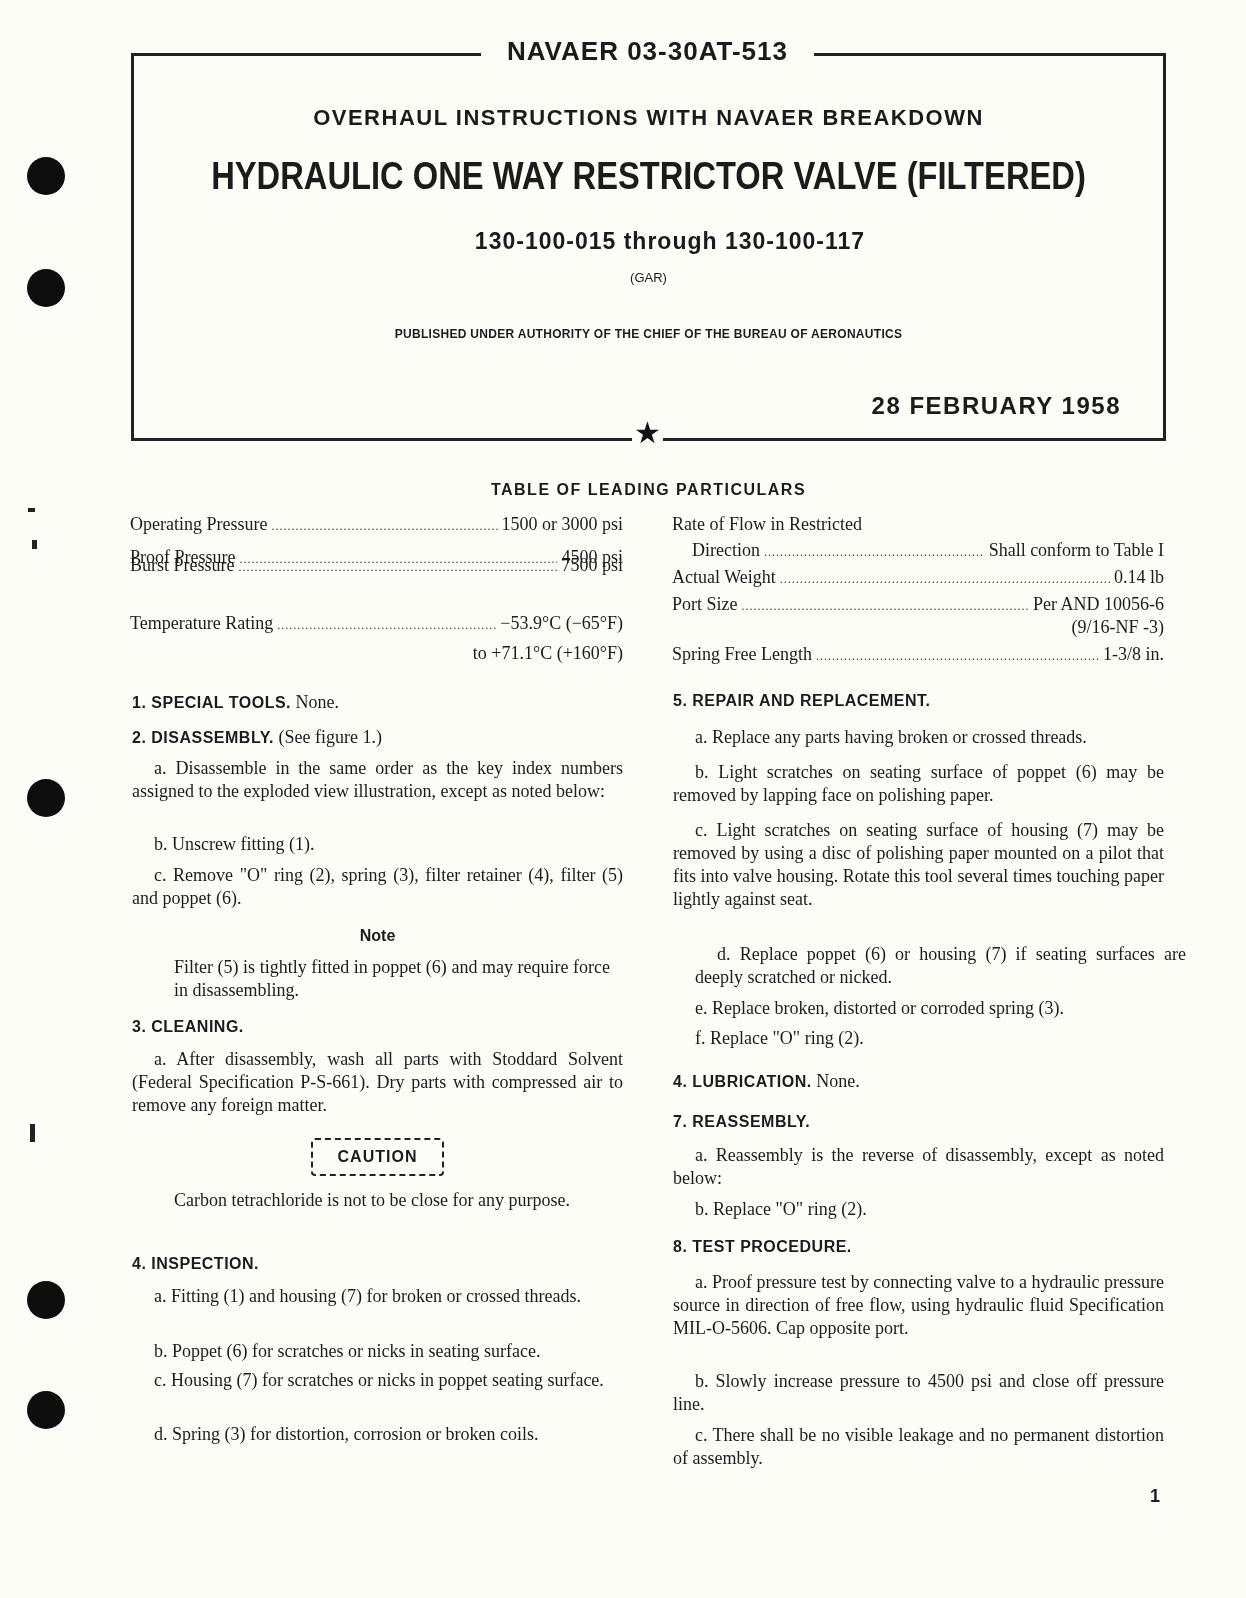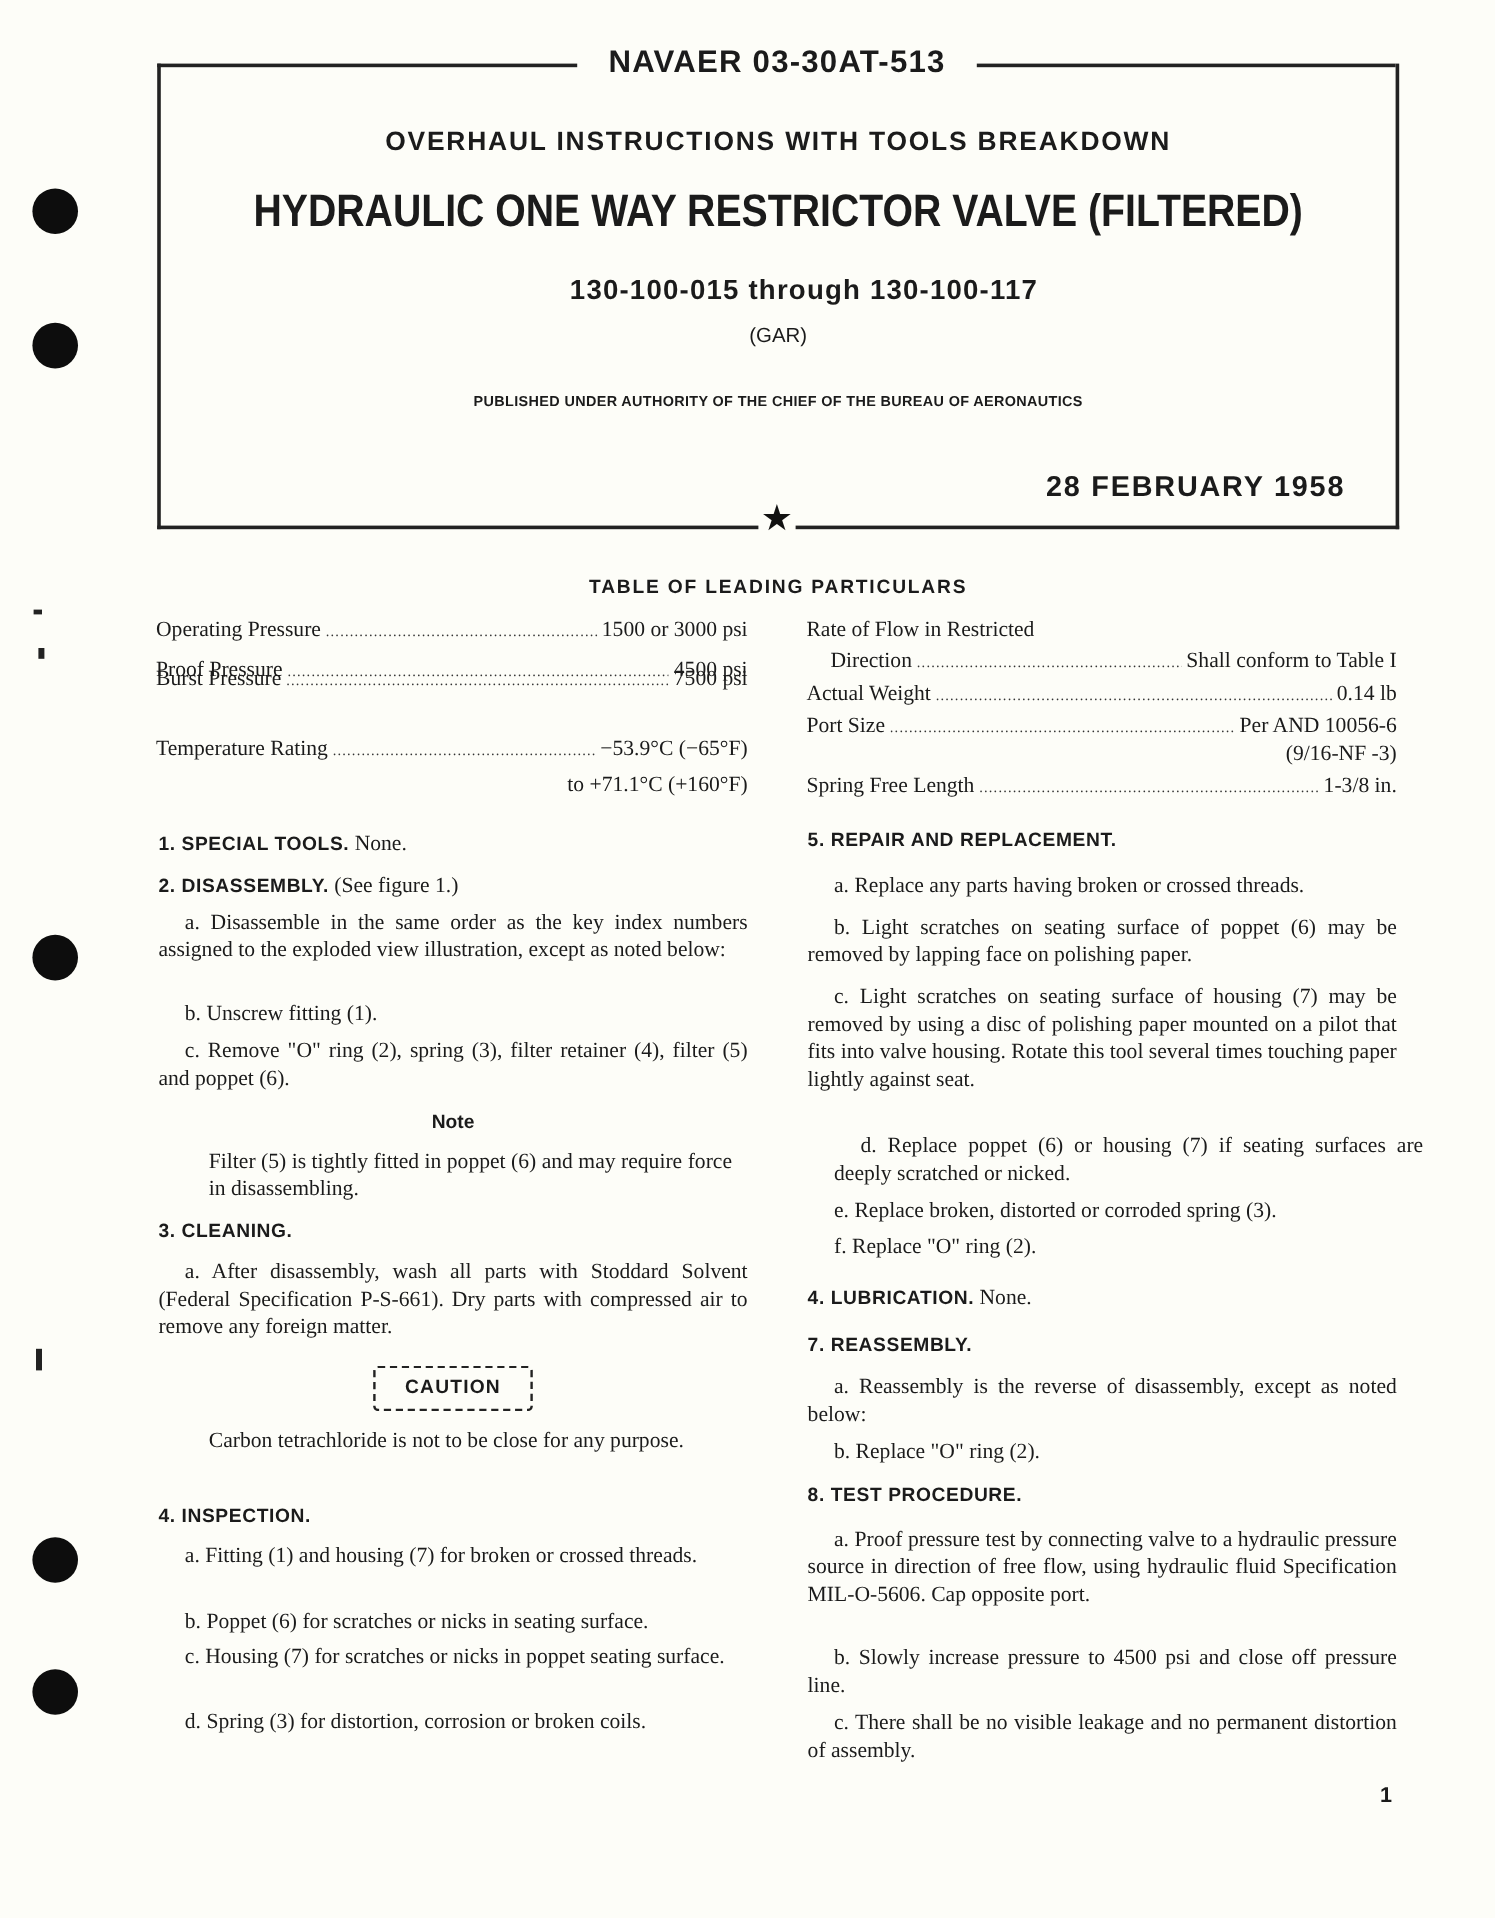--- a/index.html
+++ b/index.html
@@ -26,21 +26,21 @@
     .title {
       position: absolute; left: 134px; top: 155px; width: 1029px; text-align: center;
       font-family: "Liberation Sans", sans-serif; font-weight: bold; font-size: 38px; transform: scaleX(0.86); transform-origin: center;
     }
     .partnums {
       position: absolute; left: 134px; top: 228px; width: 1072px; text-align: center;
       font-family: "Liberation Sans", sans-serif; font-weight: bold; font-size: 23px; letter-spacing: 1px;
     }
     .mfr {
       position: absolute; left: 134px; top: 270px; width: 1029px; text-align: center;
-      font-family: "Liberation Sans", sans-serif; font-size: 17px;
+      font-family: "Liberation Sans", sans-serif; font-size: 13px;
     }
     .authority {
       position: absolute; left: 134px; top: 327px; width: 1029px; text-align: center;
       font-family: "Liberation Sans", sans-serif; font-weight: bold; font-size: 12px; letter-spacing: 0.3px;
     }
     .date {
       position: absolute; right: 125px; top: 392px;
       font-family: "Liberation Sans", sans-serif; font-weight: bold; font-size: 24px; letter-spacing: 1.5px;
     }
     .star { position: absolute; left: 632px; top: 418px; font-size: 30px; line-height: 30px; color: #111; background: #fdfdf8; padding: 0 2px; }
@@ -78,21 +78,21 @@
 <div class="hole" style="top:1281px;"></div>
 <div class="hole" style="top:1391px;"></div>
 <div class="edge-mark" style="left:28px;top:508px;width:7px;height:4px;"></div>
 <div class="edge-mark" style="left:32px;top:540px;width:5px;height:9px;"></div>
 <div class="edge-mark" style="left:30px;top:1124px;width:5px;height:18px;"></div>
 
 <div class="top-rule-left"></div>
 <div class="top-rule-right"></div>
 <div class="docnum">NAVAER 03-30AT-513</div>
 <div class="frame"></div>
-<div class="subtitle">OVERHAUL INSTRUCTIONS WITH TOOLS BREAKDOWN</div>
+<div class="subtitle">OVERHAUL INSTRUCTIONS WITH NAVAER BREAKDOWN</div>
 <div class="title">HYDRAULIC ONE WAY RESTRICTOR VALVE (FILTERED)</div>
 <div class="partnums">130-100-015 through 130-100-117</div>
 <div class="mfr">(GAR)</div>
 <div class="authority">PUBLISHED UNDER AUTHORITY OF THE CHIEF OF THE BUREAU OF AERONAUTICS</div>
 <div class="date">28 FEBRUARY 1958</div>
 <div class="star">★</div>
 
 <div class="tlp-title">TABLE OF LEADING PARTICULARS</div>
 
 <div class="prow" style="left:130px;top:514px;width:493px;">

